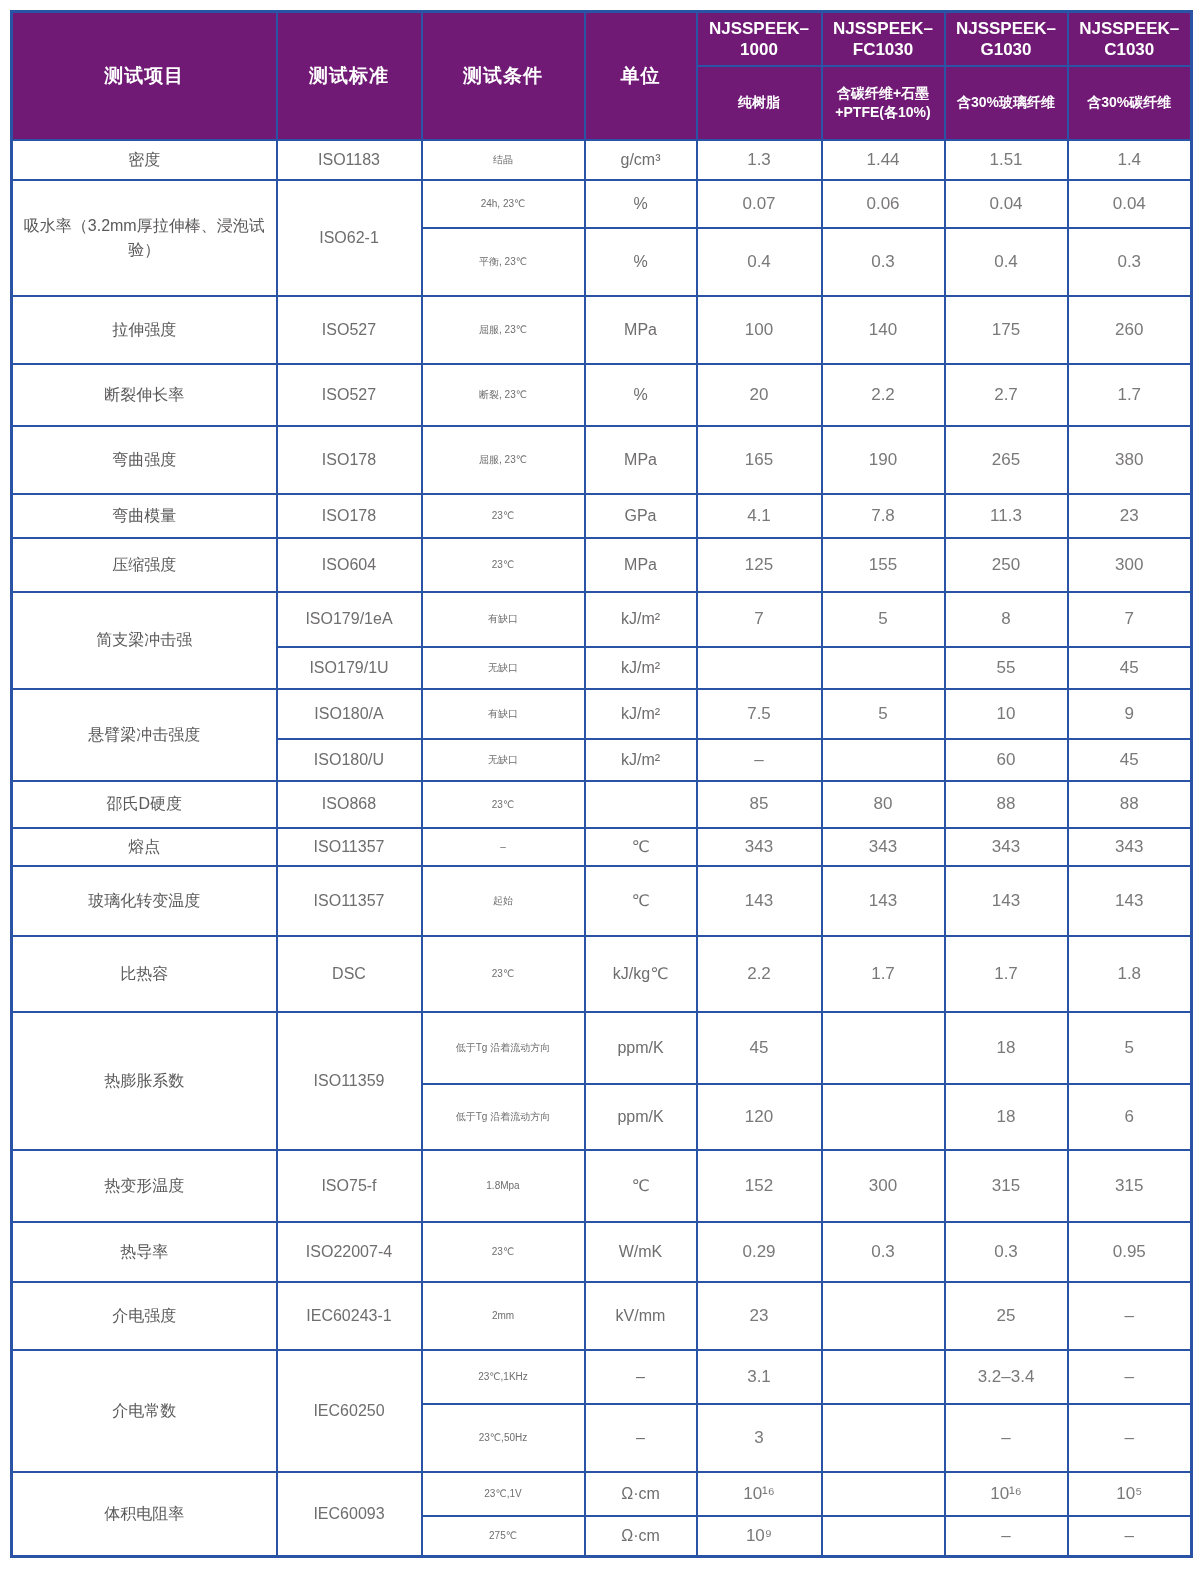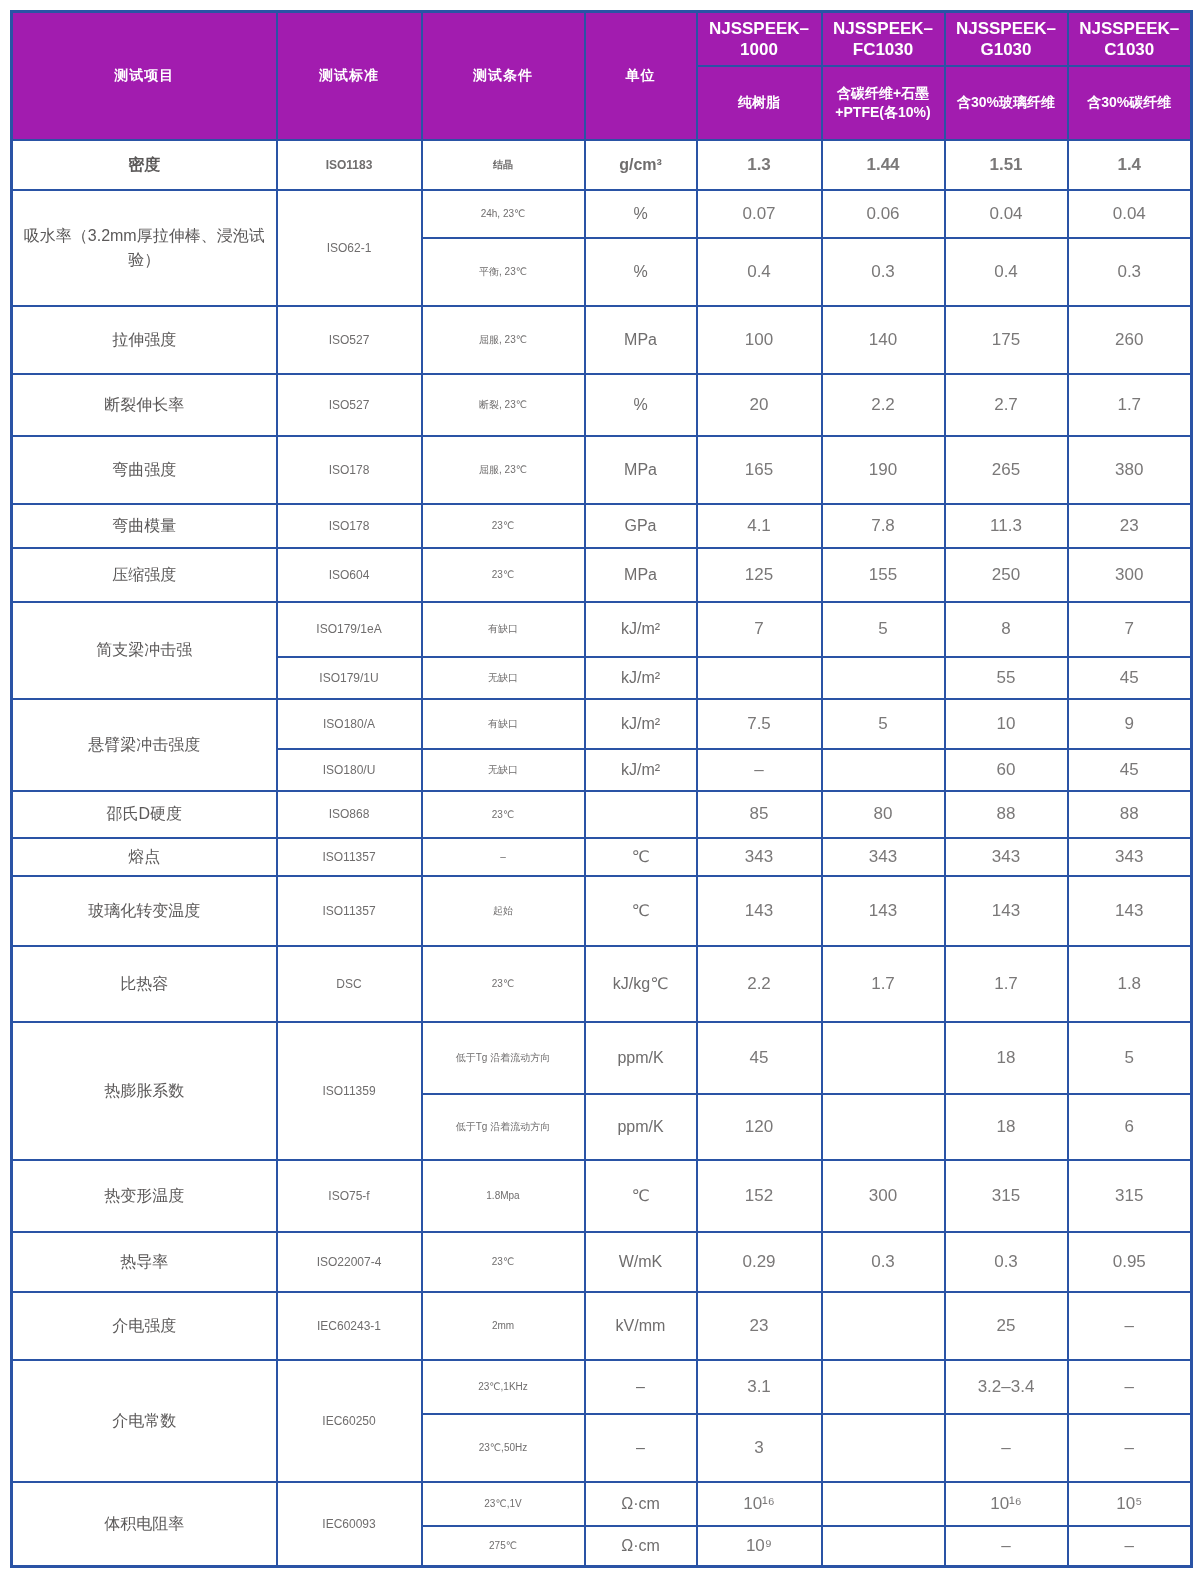--- a/index.html
+++ b/index.html
@@ -1,27 +1,27 @@
 <!DOCTYPE html>
 <html><head>
 <meta charset="utf-8">
 <style>
   html,body{margin:0;padding:0;background:#ffffff;}
   body{width:1200px;height:1572px;font-family:"Liberation Sans","DejaVu Sans",sans-serif;}
   .wrap{padding:10px 10px 0 10px;}
   table{border-collapse:collapse;width:1180px;table-layout:fixed;border:3px solid #2a53a5;}
   th,td{border:2px solid #2a53a5;text-align:center;vertical-align:middle;padding:2px 4px;overflow:hidden;}
-  thead th{background:#a21caf;color:#ffffff;font-weight:bold;}
+  thead th{background:#701a75;color:#ffffff;font-weight:bold;}
   tr.hdr-names{height:54px;}
   tr.hdr-descs{height:74px;}
-  th.col-hdr{font-size:14px;letter-spacing:1px;}
+  th.col-hdr{font-size:19px;letter-spacing:1px;}
   th.prod-name{font-size:17px;line-height:1.25;padding:4px 6px;}
   th.prod-desc{font-size:14px;line-height:1.3;padding:4px 2px;}
   td.item-cell{color:#5b5959;font-size:16px;line-height:1.45;padding:4px 10px;}
-  td.std-cell{color:#6f6d6d;font-size:12px;}
+  td.std-cell{color:#6f6d6d;font-size:16px;}
   td.cond-cell{color:#6f6d6d;font-size:10px;}
   td.unit-cell{color:#6f6d6d;font-size:16px;}
   td.val-cell{color:#7a7878;font-size:17px;}
 </style>
 </head>
 <body>
 
 <div class="wrap">
   <table>
     <colgroup>
@@ -46,21 +46,21 @@
         <th class="prod-name">NJSSPEEK–C1030</th>
       </tr>
       <tr class="hdr-descs">
         <th class="prod-desc">纯树脂</th>
         <th class="prod-desc">含碳纤维+石墨+PTFE(各10%)</th>
         <th class="prod-desc">含30%玻璃纤维</th>
         <th class="prod-desc">含30%碳纤维</th>
       </tr>
     </thead>
     <tbody>
-        <tr style="height: 50px; font-weight: bold;">
+        <tr style="height: 40px;">
           <td class="item-cell" rowspan="1">密度</td>
           <td class="std-cell" rowspan="1">ISO1183</td>
           <td class="cond-cell">结晶</td>
           <td class="unit-cell">g/cm³</td>
           <td class="val-cell">1.3</td>
           <td class="val-cell">1.44</td>
           <td class="val-cell">1.51</td>
           <td class="val-cell">1.4</td>
         </tr>
         <tr style="height: 48px;">

